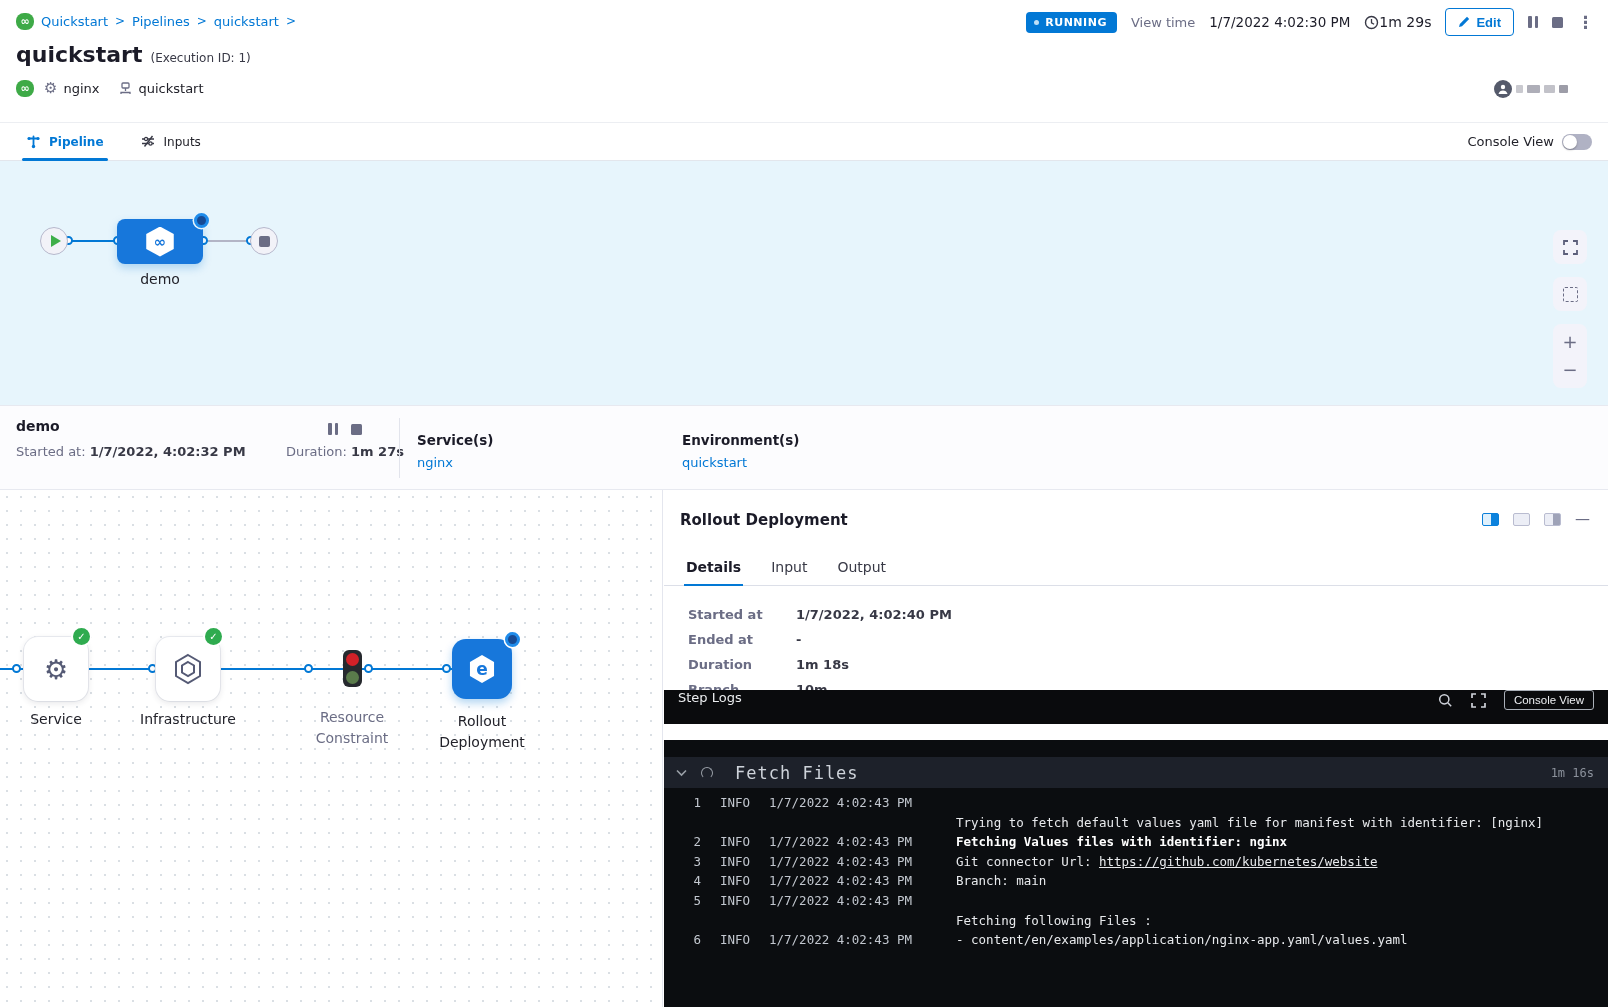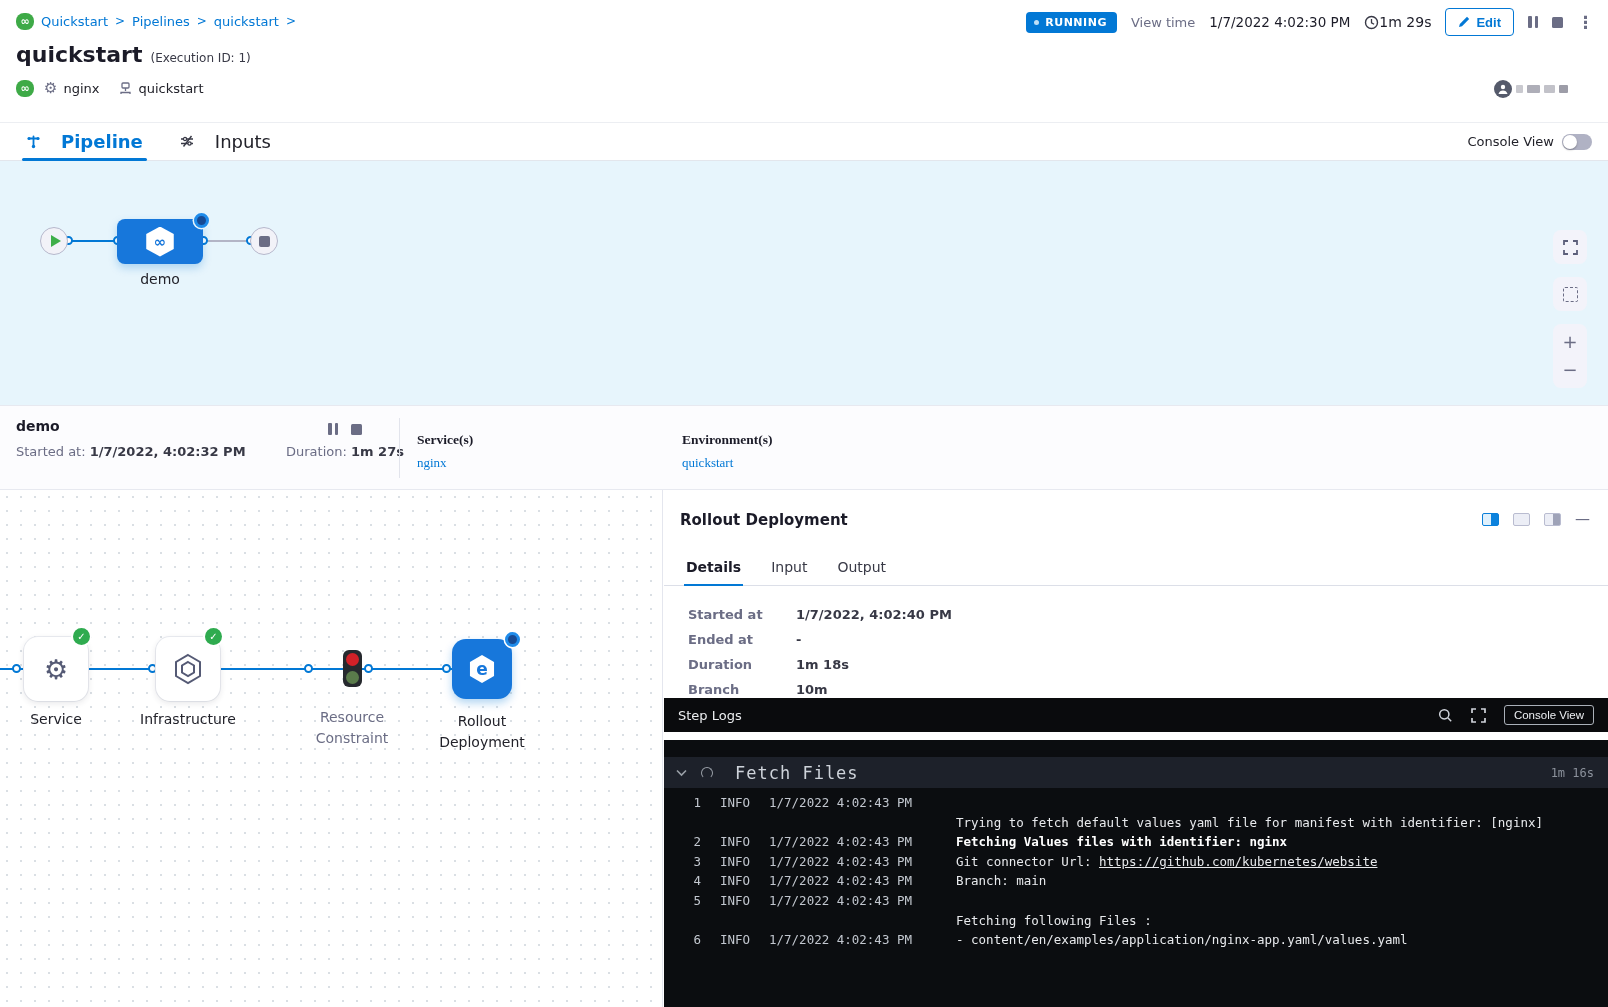--- a/index.html
+++ b/index.html
@@ -32,21 +32,21 @@
   .tags-row { position:absolute; top:80px; left:16px; display:flex; align-items:center; gap:10px; }
   .tag { display:flex; align-items:center; gap:6px; font-size:13px; color:#22222a; margin-right:8px; }
   .gear-glyph { color:#6b6d85; font-size:15px; line-height:1; }
   .avatar-row { position:absolute; top:80px; right:40px; display:flex; align-items:center; gap:4px; }
   .avatar { width:18px; height:18px; border-radius:50%; background:#555a6b; display:flex; align-items:center; justify-content:center; }
   .redact { height:8px; border-radius:1px; }
 
   
   .tabbar { position:absolute; top:122px; left:0; width:1608px; height:39px; background:#fff;
     border-top:1px solid #eceef2; border-bottom:1px solid #e3e6ec; display:flex; align-items:center; padding-left:26px; gap:36px; }
-  .main-tab { display:flex; align-items:center; gap:20px; font-size:18px; cursor:pointer; height:100%; position:relative; }
+  .main-tab { display:flex; align-items:center; gap:8px; font-size:12px; cursor:pointer; height:100%; position:relative; }
   .main-tab.active { color:#0278d5; font-weight:bold; }
   .main-tab.active::after { content:""; position:absolute; left:-4px; right:-4px; bottom:-1px; height:3px; background:#0278d5; border-radius:2px; }
   .console-toggle { position:absolute; right:16px; top:0; height:100%; display:flex; align-items:center; gap:8px; font-size:13px; }
   .toggle { width:30px; height:16px; border-radius:9px; background:#b0b2c4; position:relative; cursor:pointer; }
   .toggle i { position:absolute; left:1px; top:1px; width:14px; height:14px; border-radius:50%; background:#fff; box-shadow:0 1px 2px rgba(0,0,0,.3); }
 
   
   .canvas1 { position:absolute; top:161px; left:0; width:1608px; height:244px; background:#e7f5fc; }
   .node-circle { position:absolute; width:28px; height:28px; border-radius:50%; background:#f2f2f8; border:1px solid #b6b8cc;
     display:flex; align-items:center; justify-content:center; cursor:pointer; }
@@ -67,21 +67,21 @@
   .marquee-box { width:15px; height:15px; border:1.6px dashed #6b6d85; border-radius:2px; }
 
   
   .infobar { position:absolute; top:405px; left:0; width:1608px; height:85px; background:#fcfcfe;
     border-top:1px solid #e7e9f0; border-bottom:1px solid #e7e9f0; }
   .stage-name { position:absolute; left:16px; top:12px; font-size:14px; font-weight:bold; color:#1b1b28; }
   .started-line { position:absolute; left:16px; top:38px; font-size:13px; }
   .ctl-icons { position:absolute; left:328px; top:17px; display:flex; gap:13px; align-items:center; }
   .duration-line { position:absolute; left:286px; top:38px; font-size:13px; }
   .vdiv { position:absolute; left:399px; top:12px; width:1px; height:60px; background:#e2e4ec; }
-  .kv-col { position:absolute; top:26px; display:flex; flex-direction:column; gap:7px;font-family:Liberation Serif, serif; }
+  .kv-col { position:absolute; top:26px; display:flex; flex-direction:column; gap:7px; }
   .kv-col .k { font-size:13.5px; font-weight:bold; color:#1b1b28; }
   .kv-col .v { font-size:13px; color:#0278d5; cursor:pointer; }
   .semib { color:#383946; font-weight:bold; }
 
   
   .stage-canvas { position:absolute; top:490px; left:0; width:663px; height:517px; background:#fff;
     background-image:radial-gradient(circle,#dadfe4 1px,transparent 1.3px); background-size:14px 14px; border-right:1px solid #e4e6ee; }
   .sq-node { position:absolute; width:64px; height:64px; background:#fff; border-radius:14px;
     box-shadow:0 2px 6px rgba(40,41,61,.12), 0 0 0 1px #eceef3; display:flex; align-items:center; justify-content:center; cursor:pointer; }
   .check-badge { position:absolute; top:-9px; right:-2px; width:17px; height:17px; border-radius:50%; background:var(--success,#2fab4f);
@@ -107,21 +107,21 @@
     display:flex; align-items:center; gap:30px; padding-left:22px; }
   .ptab { font-size:14px; color:#383946; cursor:pointer; position:relative; height:100%; display:flex; align-items:center; }
   .ptab.active { font-weight:bold; color:#1b1b28; }
   .ptab.active::after { content:""; position:absolute; left:-2px; right:-2px; bottom:-1px; height:2.5px; background:#0278d5; }
   .details { position:absolute; top:112px; left:24px; }
   .drow { display:flex; height:25px; align-items:center; }
   .drow .dl { width:108px; font-size:13px; font-weight:600; color:#6b6d85; }
   .drow .dv { font-size:13px; font-weight:bold; color:#383946; }
 
   
-  .logs-bar { position:absolute; top:208px; left:0; width:100%; height:34px; background:#0a0b0d; display:flex; align-items:center; padding:0 14px; }
+  .logs-bar { position:absolute; top:200px; left:0; width:100%; height:34px; background:#0a0b0d; display:flex; align-items:flex-start; padding:0 14px; }
   .logs-title { color:#eceef0; font-size:13px; }
   .logs-bar-right { margin-left:auto; display:flex; align-items:center; gap:18px; }
   .btn-consoleview { border:1px solid #aab0b8; border-radius:3px; background:transparent; color:#edeff2; font-size:11.5px; padding:3px 9px; cursor:pointer; }
   .console { position:absolute; top:250px; left:0; width:100%; height:267px; background:var(--log-bg,#0b0d10); overflow:hidden;
     font-family:"DejaVu Sans Mono","Liberation Mono",monospace; }
   .log-section { height:31px; display:flex; align-items:center; background:#1d212a; padding-left:12px; cursor:pointer; }
   .log-section .sname { color:#ced3da; font-size:17px; letter-spacing:1px; margin-left:22px; }
   .log-section .sdur { margin-left:auto; margin-right:14px; color:#8b919b; font-size:12px; }
   .spinner-ring { width:12px; height:12px; border-radius:50%; border:1.6px solid #9aa0a8; border-bottom-color:transparent; margin-left:14px; }
   .pending-ring { width:12px; height:12px; border-radius:50%; border:1.6px solid #9aa0a8; }

